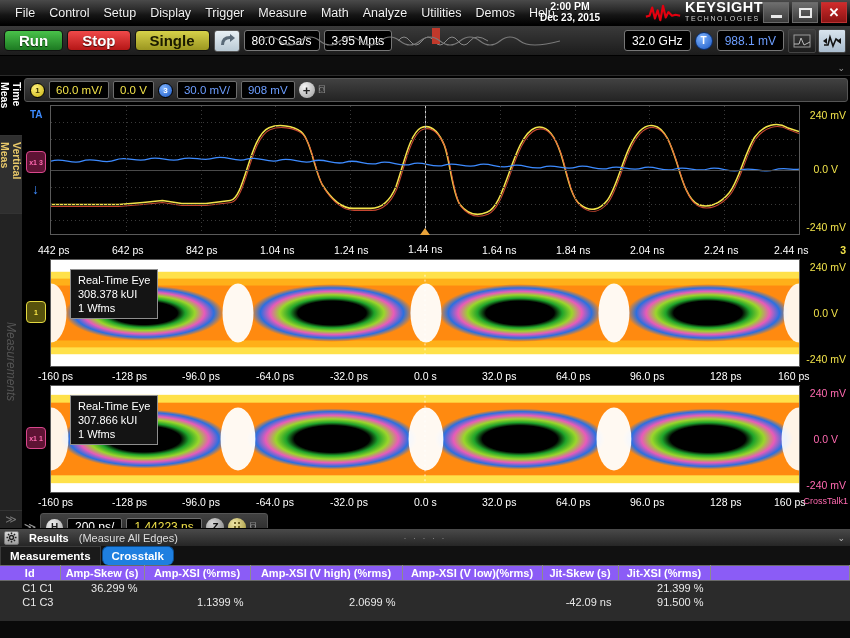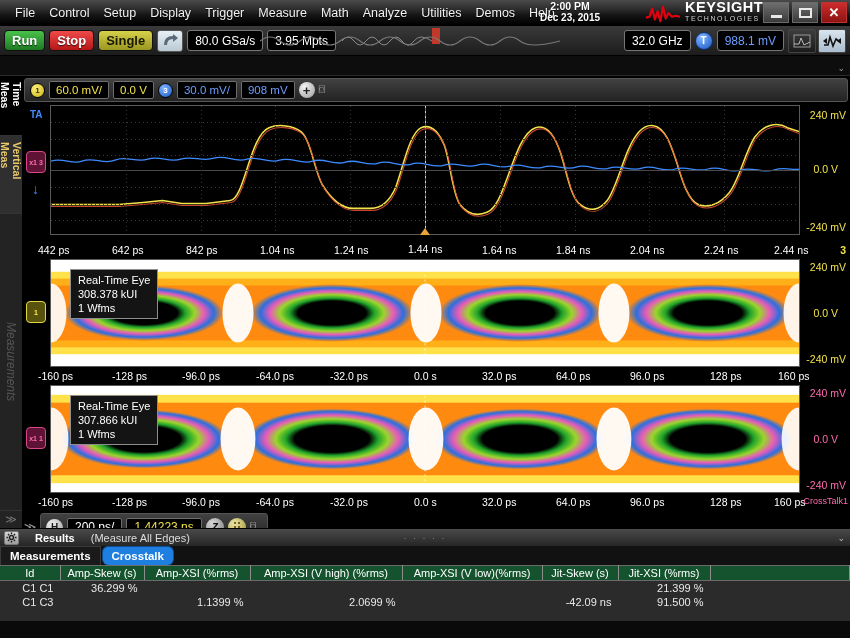--- a/index.html
+++ b/index.html
@@ -23,21 +23,21 @@
   .menu-item {
     color:#f2f2f2; font-size:12.5px; padding:2px 7px; white-space:nowrap;
     text-shadow: 0 1px 1px #000;
   }
   .clockbox {
     position:absolute; left:540px; top:1px; text-align:center; line-height:11px;
     color:#ffffff; font-size:10px; font-weight:bold; text-shadow:0 1px 1px #000;
   }
   .clockbox .t { font-size:10.5px; }
   .clockbox .d { font-size:10px; }
-  .brand { position:absolute; left:645px; top:2px; display:flex; align-items:flex-end; gap:4px; }
+  .brand { position:absolute; left:645px; top:2px; display:flex; align-items:center; gap:4px; }
   .brand-wave { width:36px; height:20px; }
   .brand-text { line-height:11px; }
   .brand-name { color:#fff; font-size:14.5px; font-weight:bold; letter-spacing:0.5px; }
   .brand-sub { color:#cfcfcf; font-size:7px; letter-spacing:1.6px; }
   .wincontrols { position:absolute; right:3px; top:2px; display:flex; gap:3px; }
   .wbtn {
     width:26px; height:21px; border:1px solid #6a6a6a;
     background: linear-gradient(to bottom,#6e6e6e,#3a3a3a);
     display:flex; align-items:center; justify-content:center;
   }
@@ -49,21 +49,21 @@
   
   .toolbar {
     height:30px; width:100%;
     background: linear-gradient(to bottom, #3a3a3a, #1c1c1c);
     display:flex; align-items:center; padding:0 4px; gap:4px;
     border-bottom:1px solid #000; position:relative;
   }
   .rbtn {
     height:21px; min-width:40px; border-radius:4px; border:1px solid #111;
     display:flex; align-items:center; justify-content:center;
-    font-size:13px; font-weight:bold; color:#fff; padding:0 7px;
+    font-size:15px; font-weight:bold; color:#fff; padding:0 14px;
     text-shadow:0 1px 1px rgba(0,0,0,.7);
   }
   .rbtn.run { background: linear-gradient(to bottom,#49c24a,#1d7a22); }
   .rbtn.stop { background: linear-gradient(to bottom,#f04a4a,#b51616); }
   .rbtn.single { background: linear-gradient(to bottom,#d6d24a,#9b9620); color:#1a1a00;
                  text-shadow:none; }
   .iconbtn {
     width:26px; height:22px; border:1px solid #555; border-radius:3px;
     background: linear-gradient(to bottom,#e8f0f5,#b9c9d4);
     display:flex; align-items:center; justify-content:center;
@@ -205,21 +205,21 @@
     display:flex; align-items:center; justify-content:center;
   }
   .leftchev {
     width:16px; height:20px; color:#9a9a9a; font-size:12px;
     display:flex; align-items:center; justify-content:center;
   }
 
   
   .resbar {
     height:18px; background: linear-gradient(to bottom,#4a4a4a,#262626);
-    display:flex; align-items:center; gap:16px; padding:0 4px;
+    display:flex; align-items:center; gap:10px; padding:0 4px;
     border-top:1px solid #000; position:relative;
   }
   .gearbtn {
     width:15px; height:14px; border:1px solid #777; border-radius:2px;
     background:linear-gradient(to bottom,#d8d8d8,#9e9e9e);
     display:flex; align-items:center; justify-content:center;
   }
   .resbar .label { color:#fff; font-size:11px; font-weight:bold; }
   .resbar .sub { color:#ddd; font-size:11px; }
   .resbar .dots { position:absolute; left:50%; transform:translateX(-50%);
@@ -230,21 +230,21 @@
   .mtab {
     height:19px; padding:0 9px; display:flex; align-items:center;
     font-size:11.5px; font-weight:bold; color:#fff;
     background:#1a1a1a; border:1px solid #3a3a3a; border-bottom:none;
   }
   .mtab.active { background:#1e7fe0; border-color:#0c4e90;border-radius:6px; }
 
   .table-wrap { background:#2b2b2b; height:56px; overflow:hidden; }
   table.results { border-collapse:collapse; width:100%; }
   table.results th {
-    background:#14532d; color:#fff; font-size:11px; font-weight:normal;
+    background:#8b5cf6; color:#fff; font-size:11px; font-weight:bold;
     padding:1px 2px; text-align:center; border-right:1px solid #8c8c8c;
     border-bottom:1px solid #6a6a6a; border-top:1px solid #6a6a6a;
     white-space:nowrap;
   }
   table.results td {
     color:#e8e8e8; font-size:11px; padding:1px 6px; white-space:nowrap;
     border-right:1px solid #2b2b2b;
   }
   table.results td.num { text-align:right; }
   table.results td.id { text-align:right; }

